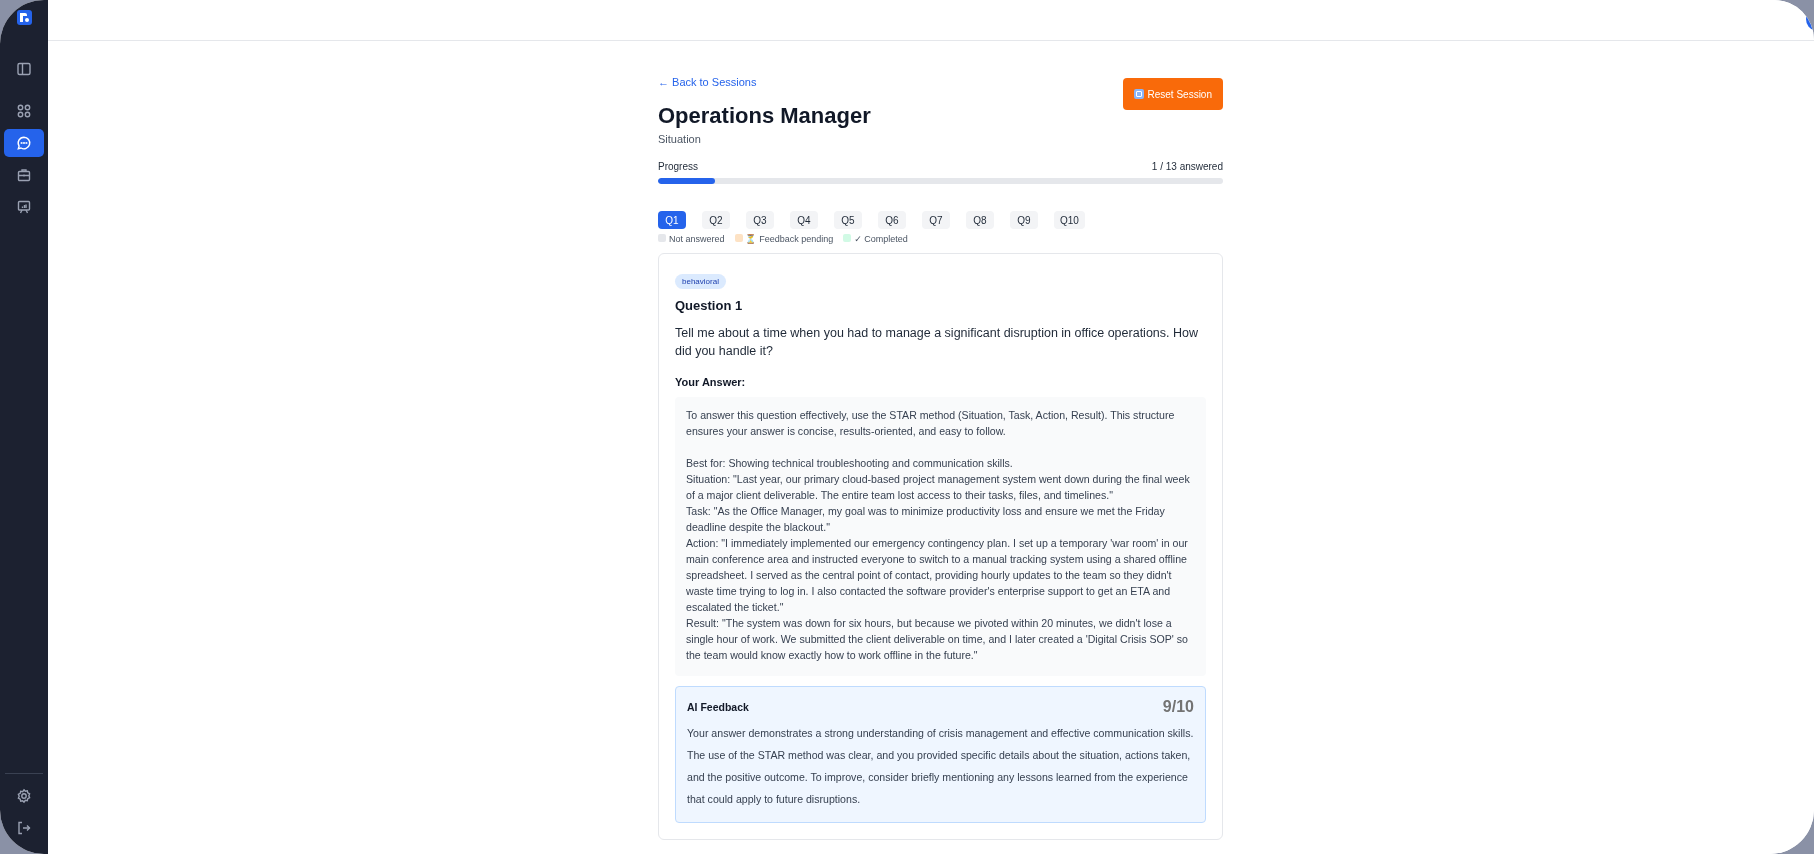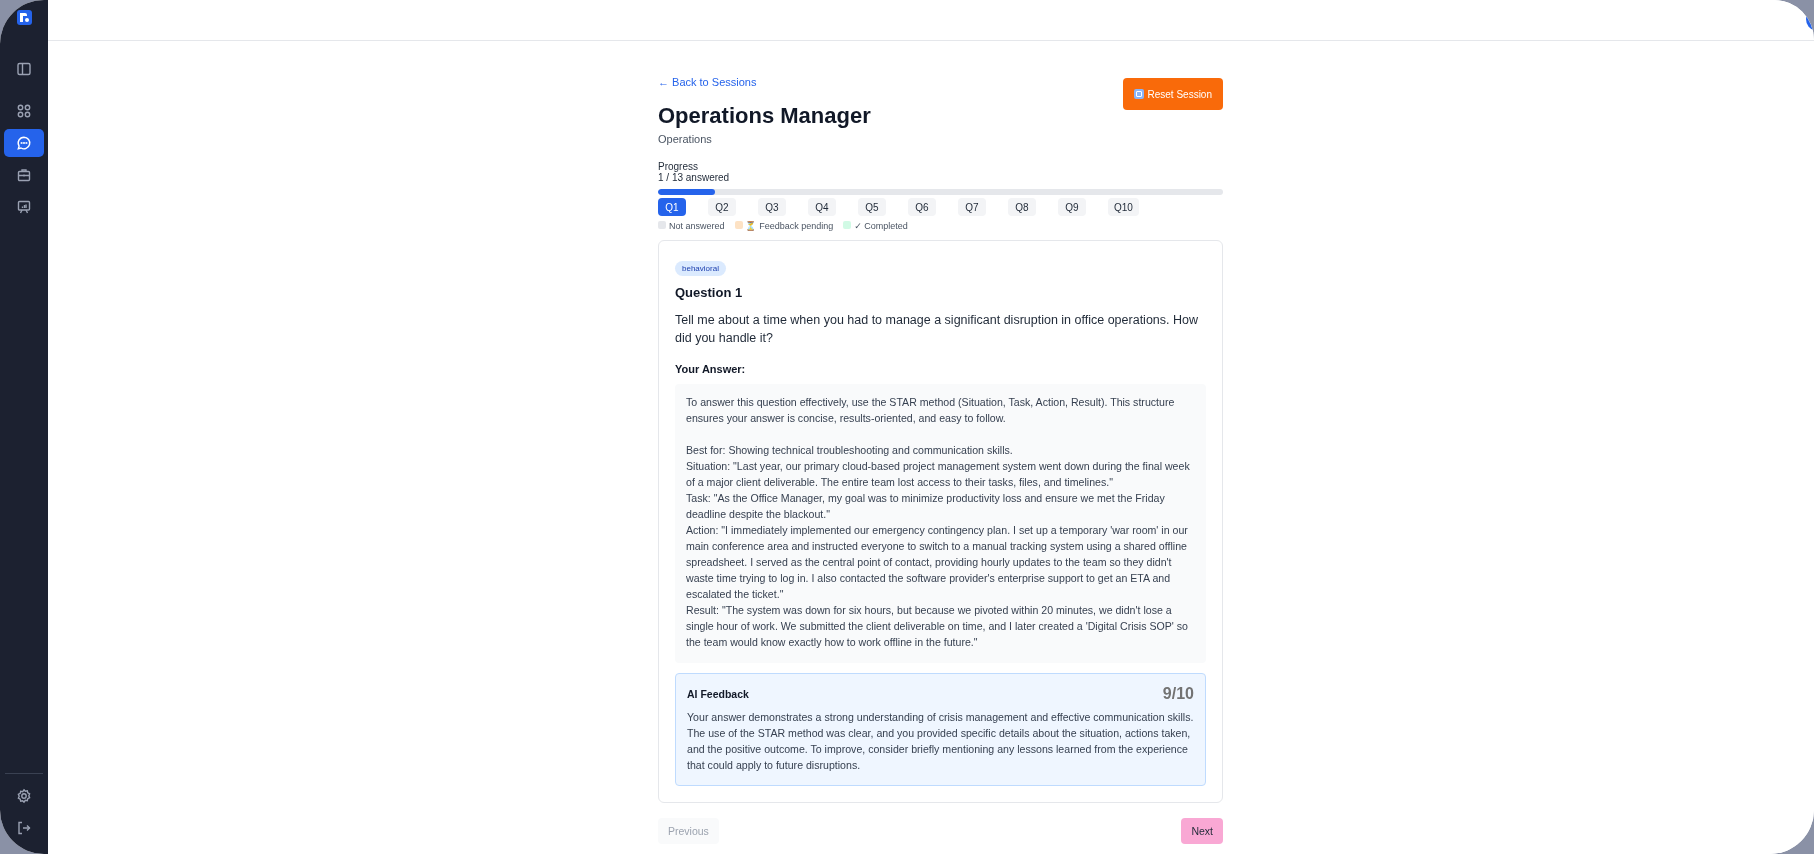--- a/index.html
+++ b/index.html
@@ -46,25 +46,25 @@
     .reset-btn {
       position: absolute; right: 0; top: 6px; background: #f96a0a; color: #fff; border: none;
       font-size: 10px; padding: 16px 11px; height: 24px; border-radius: 4px; cursor: pointer;
       font-family: "Liberation Sans", sans-serif; display: flex; align-items: center; gap: 4px;
     }
     .reset-btn .ic { display:inline-block; width:10px; height:10px; background:#8ab4f8; border-radius:2px; position:relative; }
     .reset-btn .ic::after { content:""; position:absolute; left:2px; top:2px; width:4px; height:4px; border:1px solid #fff; border-radius:1px; }
     .title { font-size: 22px; font-weight: 700; color: #111827; margin-top: 13px; }
     .subtitle { font-size: 11px; color: #4b5563; margin-top: 4px; }
 
-    .progress-row { display: flex; justify-content: space-between; margin-top: 16px; font-size: 10px; color: #1f2937; flex-direction: column; }
+    .progress-row { display: flex; justify-content: space-between; margin-top: 16px; font-size: 10px; color: #1f2937; }
     .progress-bar { margin-top: 6px; height: 6px; background: #e5e7eb; border-radius: 3px; overflow: hidden; }
     .progress-fill { height: 100%; background: #2563eb; border-radius: 3px; }
 
-    .qchips { display: flex; gap: 22px; margin-top: 3px; }
+    .qchips { display: flex; gap: 16px; margin-top: 27px; }
     .qchip {
       height: 18px; min-width: 28px; padding: 0 6px; background: #f3f4f6; border-radius: 4px;
       font-size: 10px; color: #1f2937; display: flex; align-items: center; justify-content: center; cursor: pointer;
     }
     .qchip.active { background: #2563eb; color: #fff; }
     .legend { display: flex; gap: 10px; margin-top: 5px; font-size: 9px; color: #4b5563; align-items: center; }
     .legend-item { display: flex; align-items: flex-start; gap: 3px; }
     .sw { width: 8px; height: 8px; border-radius: 2px; display: inline-block; }
 
     .card {
@@ -79,21 +79,21 @@
       margin-top: 9px; background: #f9fafb; border-radius: 4px; padding: 10px 11px 13px 11px;
       font-size: 10.6px; line-height: 16px; color: #374151; white-space: pre-wrap;
     }
     .feedback {
       margin-top: 10px; background: #eff6ff; border: 1px solid #bfdbfe; border-radius: 4px;
       padding: 11px 11px 12px 11px;
     }
     .fb-head { display: flex; justify-content: space-between; align-items: center; }
     .fb-label { font-size: 10.5px; font-weight: 700; color: #111827; }
     .fb-score { font-size: 16px; font-weight: 700; color: #737373; }
-    .fb-text { margin-top: 6px; font-size: 10.6px; line-height: 16px; color: #374151; }
+    .fb-text { margin-top: 6px; font-size: 10.6px; line-height: 22px; color: #374151; }
 
     .nav-row { display: flex; justify-content: space-between; margin-top: 15px; gap: 44px; }
     .nav-btn {
       height: 26px; padding: 0 10px; border-radius: 4px; border: none; font-size: 10.5px;
       font-family: "Liberation Sans", sans-serif; cursor: pointer;
     }
     .nav-btn.prev { background: #f9fafb; color: #9ca3af; }
     .nav-btn.next { background: #f9a8d4; color: #1f2937; }
 
     .avatar-peek { position: absolute; right: -10px; top: 8px; width: 18px; height: 22px; background: #2563eb; border-radius: 50%; }
@@ -173,21 +173,21 @@
       <div class="avatar-peek"></div>
     </div>
 
     <div class="content">
       <a class="back-link">← Back to Sessions</a>
       <button class="reset-btn">
         <span class="ic"></span>
         <span>Reset Session</span>
       </button>
       <div class="title">Operations Manager</div>
-      <div class="subtitle">Operations</div>
+      <div class="subtitle">Situation</div>
 
       <div class="progress-row">
         <span>Progress</span>
         <span>1 / 13 answered</span>
       </div>
       <div class="progress-bar">
         <div class="progress-fill" id="progress-fill" style="width: 10%;"></div>
       </div>
 
       <div class="qchips">

